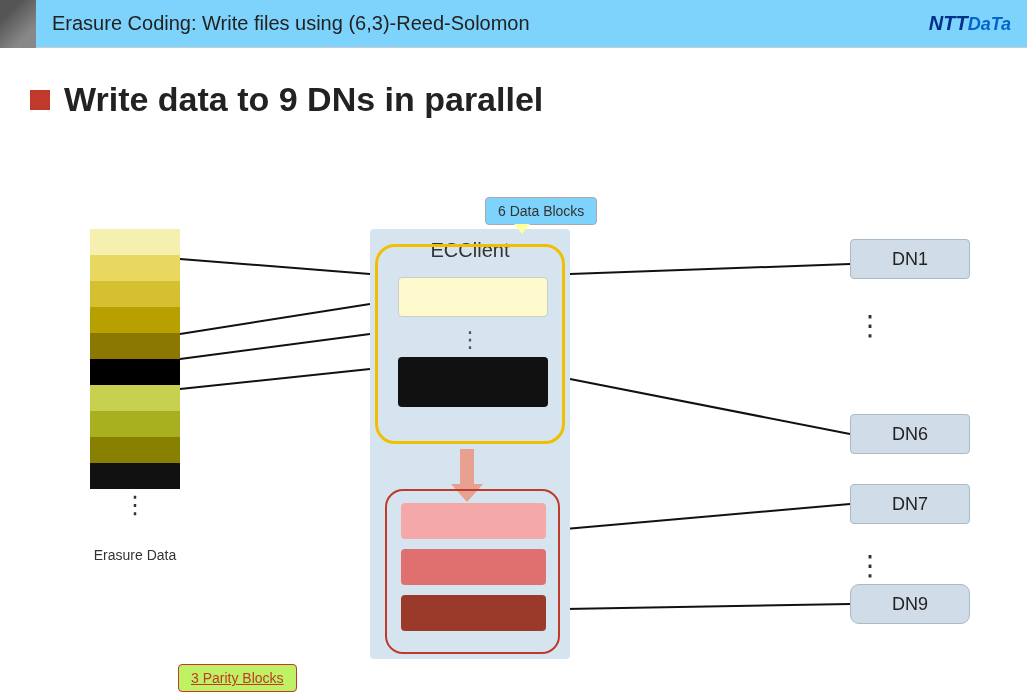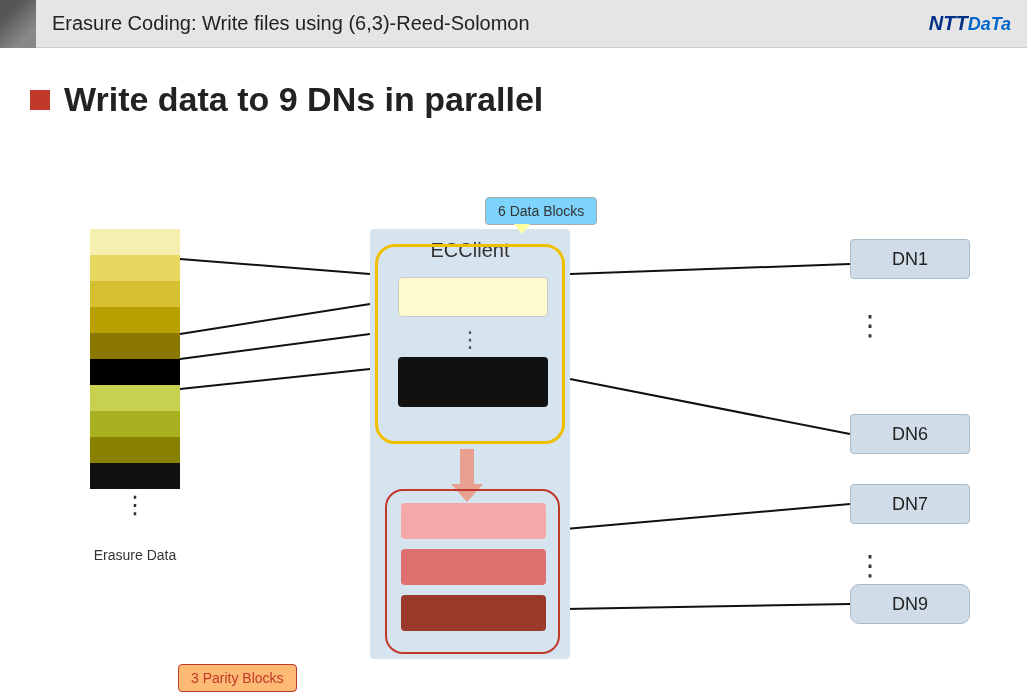--- a/index.html
+++ b/index.html
@@ -9,21 +9,21 @@
       background: #ffffff;
       font-family: Arial, sans-serif;
       overflow: hidden;
       position: relative;
     }
 
     
     .header {
       display: flex;
       align-items: center;
-      background: #e5e5e5;
+      background: #7dd3fc;
       border-bottom: 1px solid #ccc;
       height: 48px;
       padding: 0 16px;
     }
     .header-stripe {
       width: 36px;
       height: 48px;
       background: linear-gradient(135deg, #555 25%, #888 75%);
       margin-right: 16px;
       margin-left: -16px;
@@ -320,21 +320,21 @@
       <div class="parity-block-2"></div>
       <div class="parity-block-3"></div>
     </div>
 
     <div style="position:absolute; left:455px; top:48px; background:#7dd3fc; border:1.5px solid #aaa; border-radius:4px; padding:5px 12px; font-size:14px; color:#333; white-space:nowrap;">
       <span>6 Data Blocks</span>
       
       <div style="position:absolute; bottom:-10px; left:28px; width:0; height:0; border-left:8px solid transparent; border-right:8px solid transparent; border-top:10px solid #ffffa0;"></div>
     </div>
 
-    <div style="position:absolute; left:148px; top:515px; background:#fdba74; border:1.5px solid #c0392b; border-radius:4px; padding:5px 12px; font-size:14px; color:#c0392b; white-space:nowrap;">
+    <div style="position:absolute; left:148px; top:515px; background:#bef264; border:1.5px solid #c0392b; border-radius:4px; padding:5px 12px; font-size:14px; color:#c0392b; white-space:nowrap;text-decoration:underline;">
       <span>3 Parity Blocks</span>
     </div>
 
     <div class="dn-box" style="top: 90px;">
       <span>DN1</span>
     </div>
 
     <div style="position:absolute; right:60px; top:160px; font-size:28px; color:#333; text-align:center; width:120px;">⋮</div>
 
     <div class="dn-box" style="top: 265px;">

